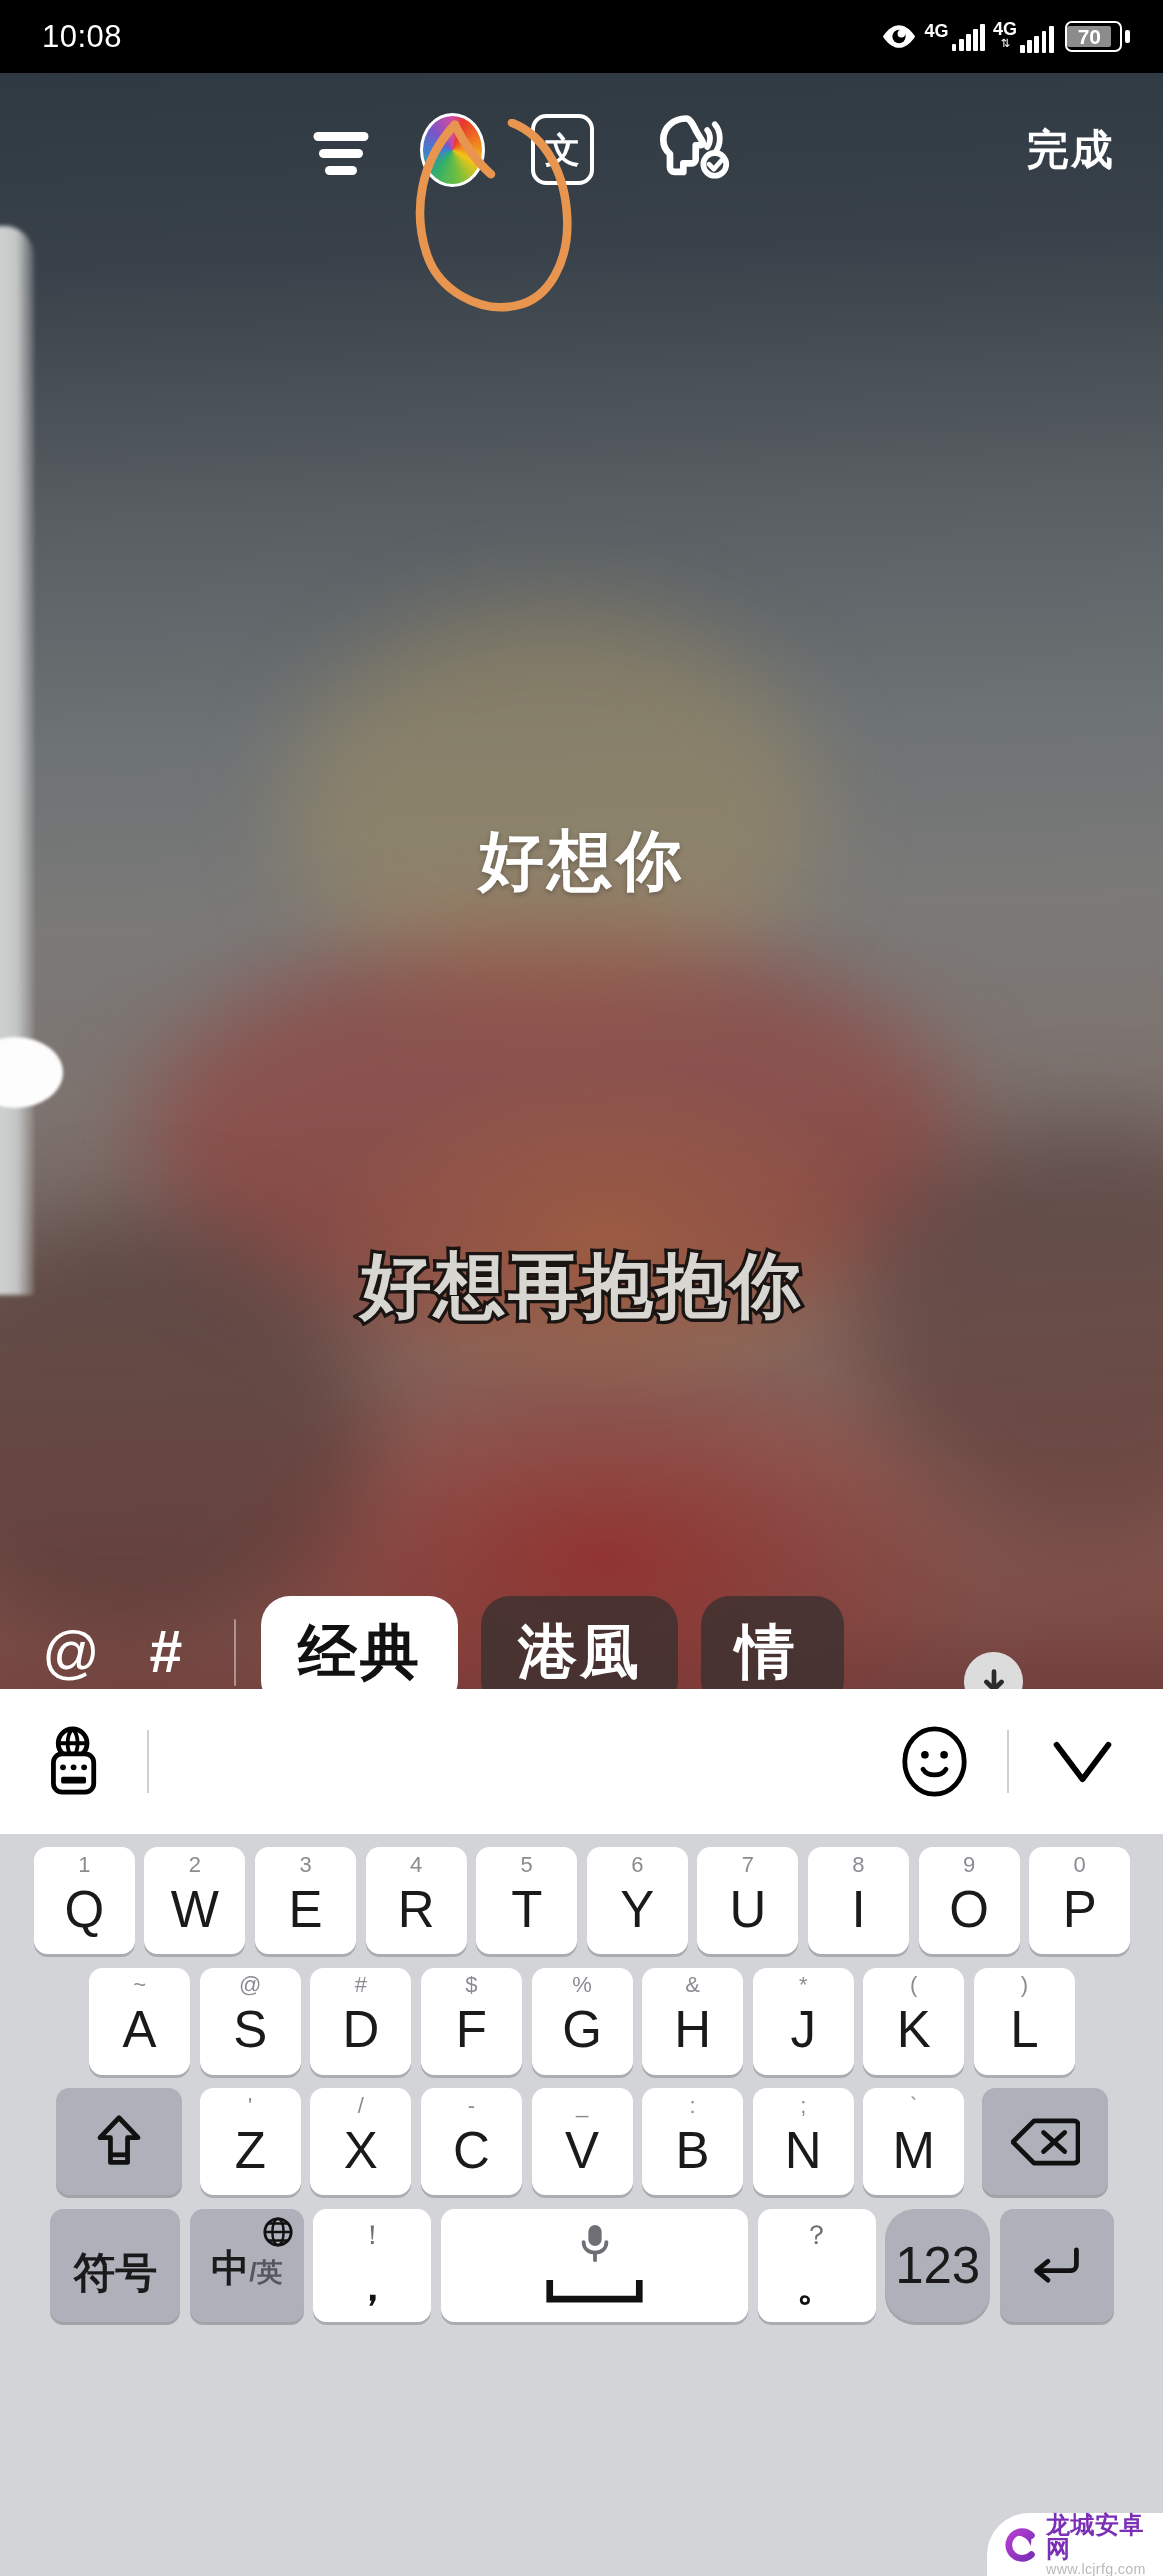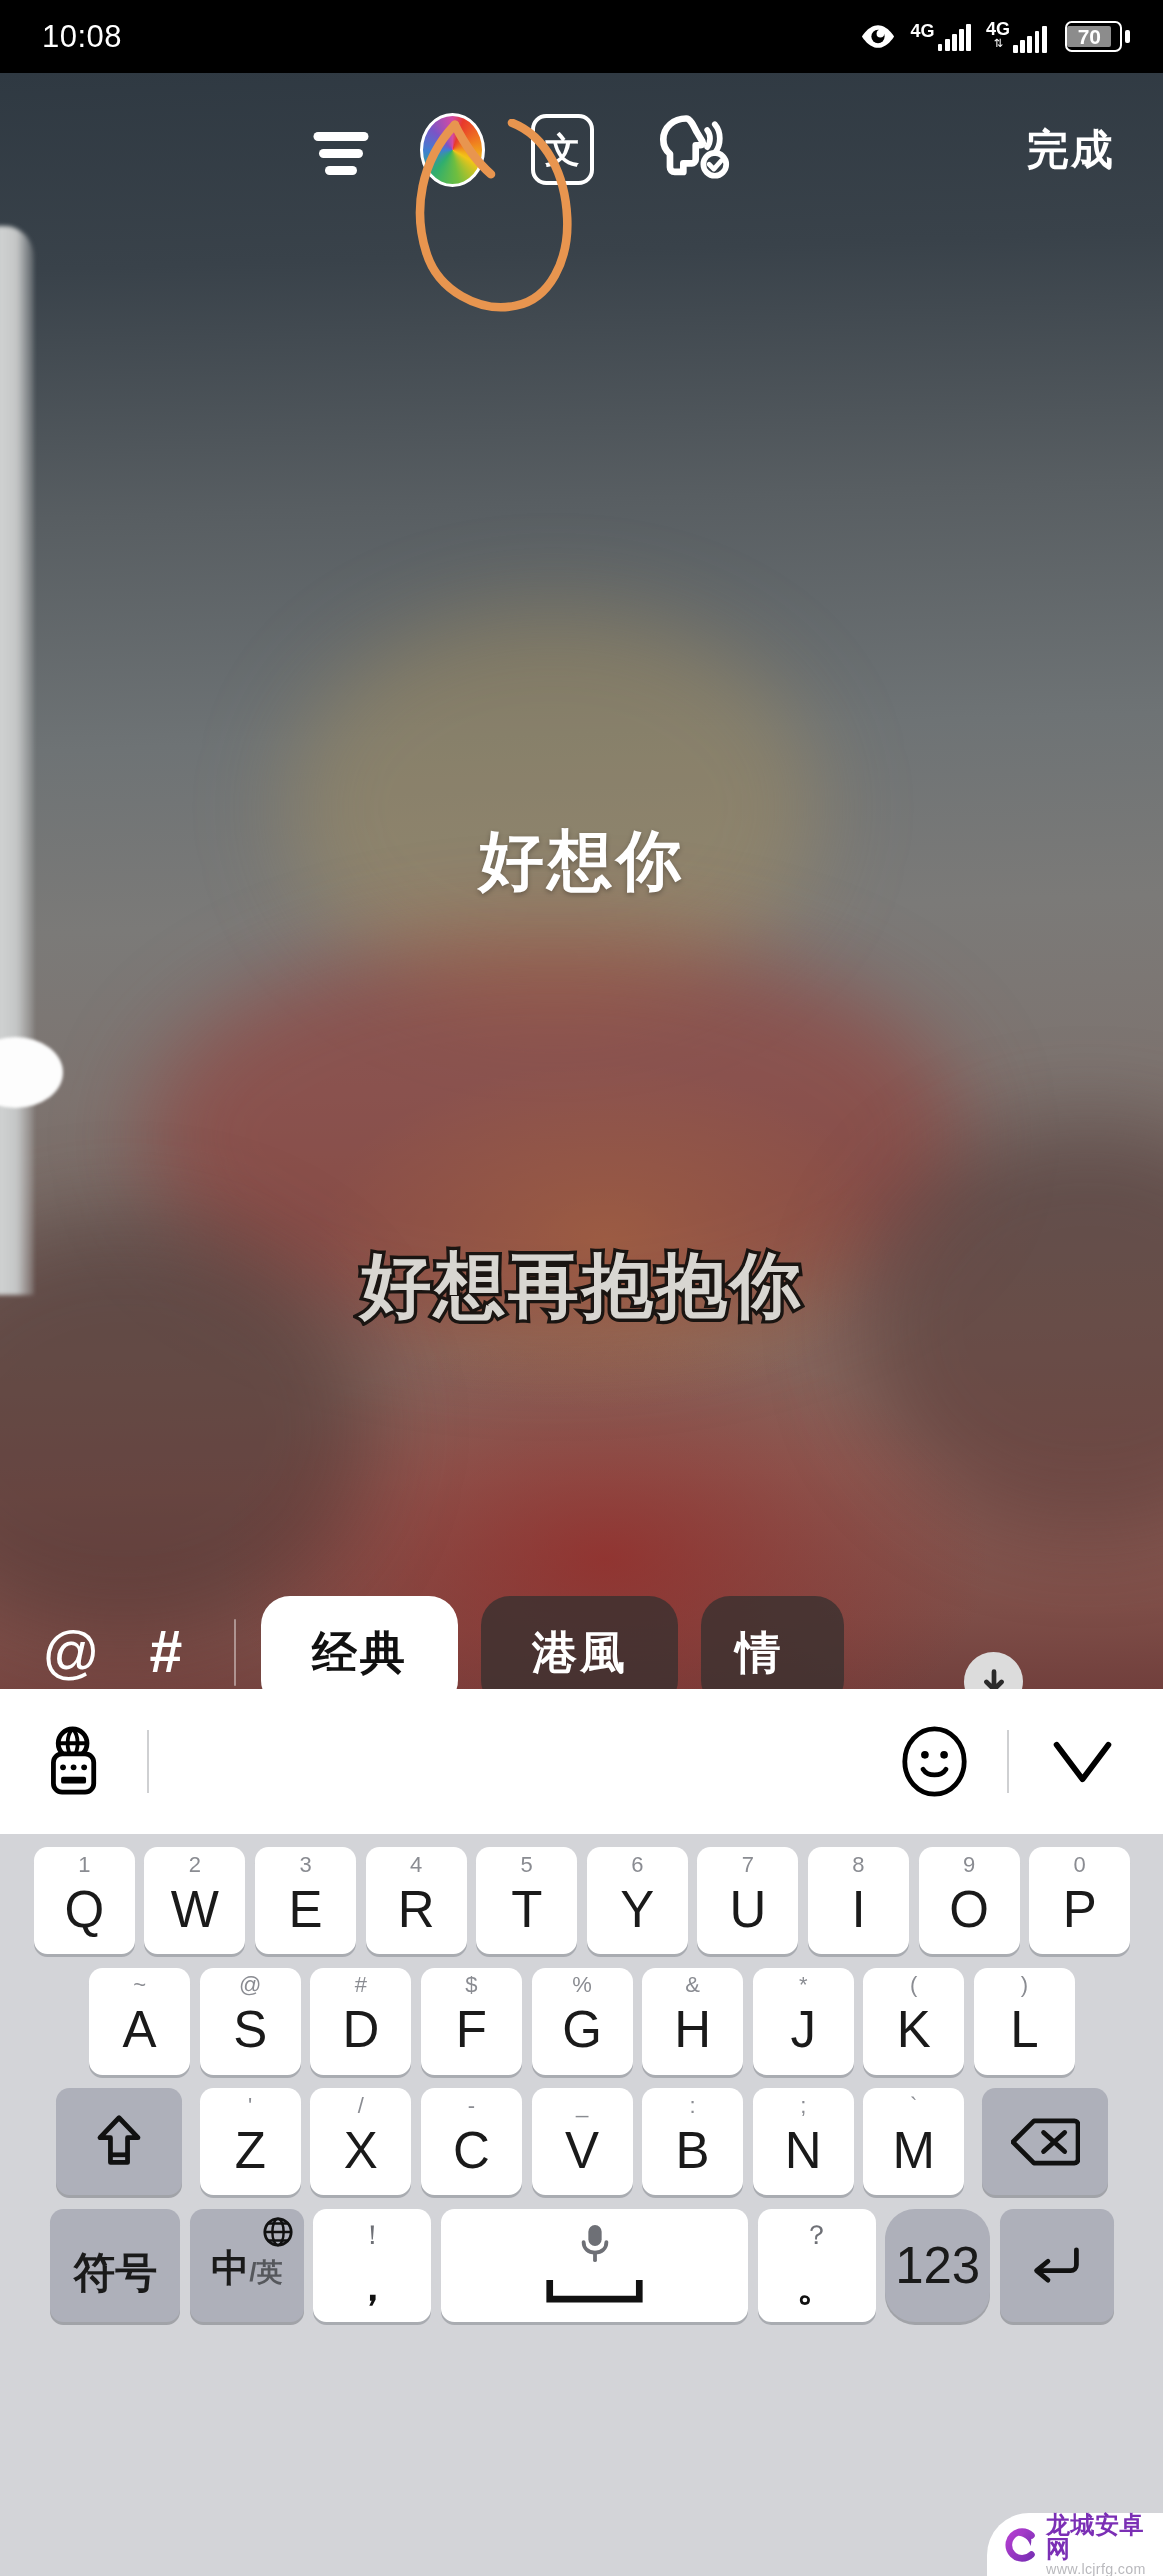--- a/index.html
+++ b/index.html
@@ -11,21 +11,21 @@
   }
   #root { position:relative; width:1164px; height:2576px; overflow:hidden; }
 
   
   .statusbar{
     position:absolute; left:0; top:0; width:1164px; height:73px;
     background:#000; display:flex; align-items:center;
     padding:0 34px 0 42px; color:#fff;
   }
   .sb-time{ font-size:31px; font-weight:400; letter-spacing:0.5px; line-height:1; }
-  .sb-right{ margin-left:auto; display:flex; align-items:center; gap:15px; }
+  .sb-right{ margin-left:auto; display:flex; align-items:center; gap:8px; }
   .sb-eye{ width:36px; height:25px; position:relative; }
   .sb-eye svg{ display:block; }
   .sb-net{ display:flex; align-items:flex-end; gap:2.9px; }
   .sb-4g{ font-size:18px; font-weight:700; line-height:1; margin-bottom:11.4px; }
   .sb-arrows{ font-size:11.4px; line-height:1; margin-bottom:2.9px; letter-spacing:-1px;}
   .bars{ display:flex; align-items:flex-end; gap:2.4px; height:27px; }
   .bars i{ display:block; width:4.8px; background:#fff; border-radius:1px; }
   .bars i:nth-child(1){ height:7.6px; }
   .bars i:nth-child(2){ height:12.4px; }
   .bars i:nth-child(3){ height:17px; }
@@ -158,21 +158,21 @@
     color:#fff; font-size:57px; font-weight:400; line-height:1;
   }
   .chip-ic.hash{ font-size:59px; font-weight:700; margin-left:21px; }
   .chip-div{
     width:2.9px; height:67px; background:rgba(255,255,255,.42);
     margin:0 25px 0 30.5px; border-radius:1.9px;
   }
   .chip{
     height:113px; min-width:197px; border-radius:29px;
     display:flex; align-items:center; justify-content:center;
-    font-size:45px; font-weight:700; letter-spacing:2.9px;
+    font-size:59px; font-weight:700; letter-spacing:2.9px;
     margin-right:23px; flex:none;
     background:rgba(58,49,48,.80); color:#fff;
   }
   .chip.active{ background:#fff; color:#111; }
   .chip.clipped{ min-width:143px; justify-content:flex-start; padding-left:34px; }
   .dl-badge{
     position:absolute; left:964px; top:1579px;
     width:59px; height:59px; border-radius:50%;
     background:#dcdcdc;
     display:flex; align-items:center; justify-content:center;

